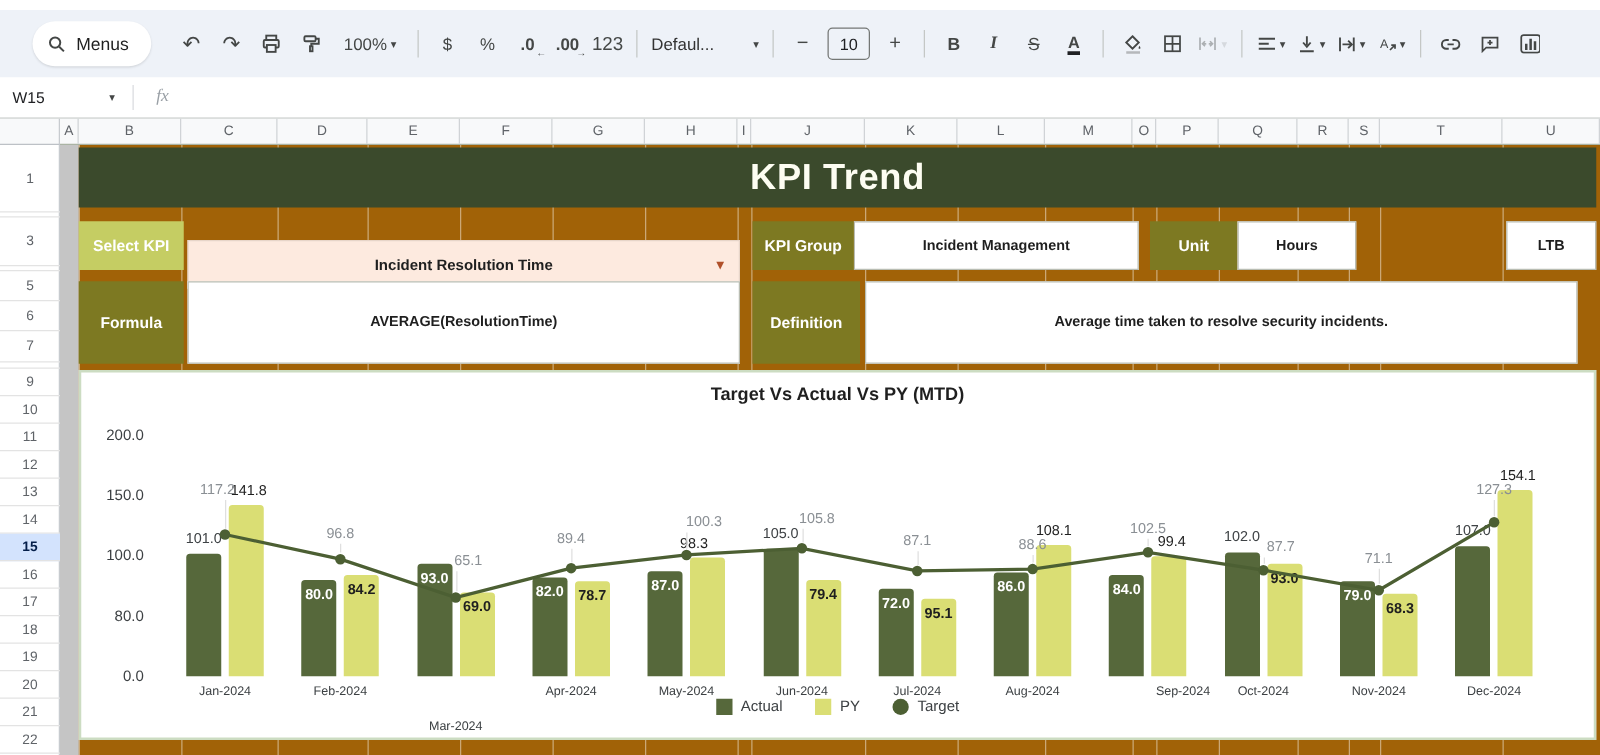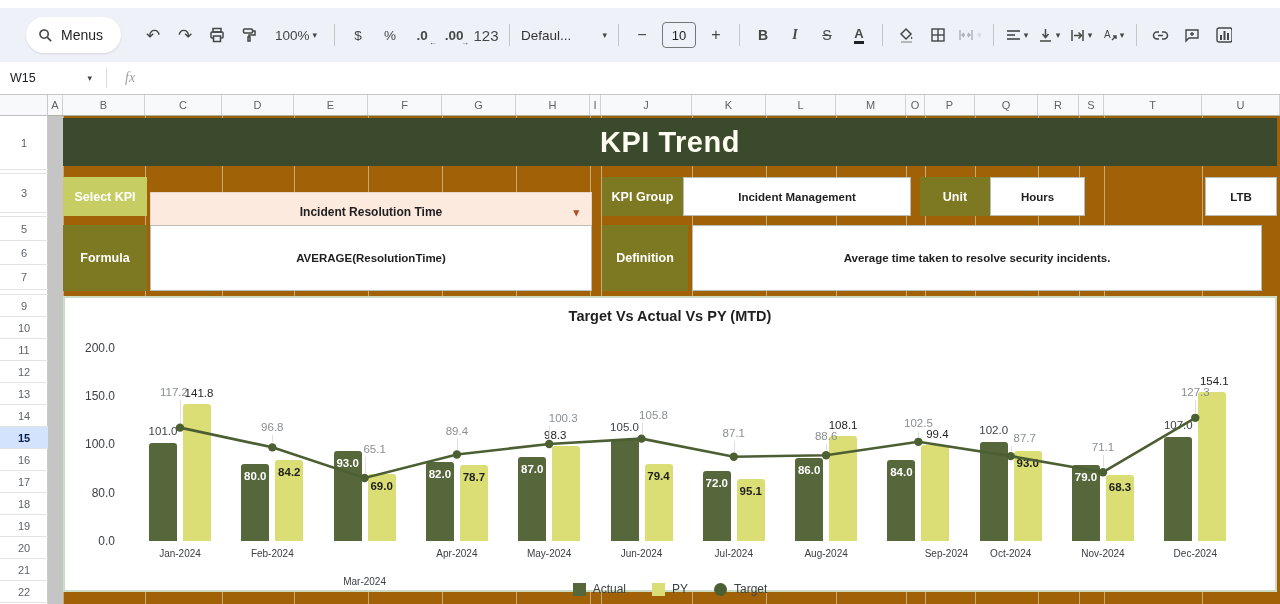--- a/index.html
+++ b/index.html
@@ -449,21 +449,21 @@
             <circle cx="484.2" cy="145.95974999999999" r="4.2" fill="#4c5f33"></circle>
             <circle cx="576.5" cy="140.6385" r="4.2" fill="#4c5f33"></circle>
             <circle cx="668.8" cy="158.73075" r="4.2" fill="#4c5f33"></circle>
             <circle cx="761.1" cy="157.27949999999998" r="4.2" fill="#4c5f33"></circle>
             <circle cx="853.4" cy="143.83125" r="4.2" fill="#4c5f33"></circle>
             <circle cx="945.6999999999999" cy="158.15025" r="4.2" fill="#4c5f33"></circle>
             <circle cx="1038" cy="174.21075000000002" r="4.2" fill="#4c5f33"></circle>
             <circle cx="1130.3" cy="119.83725" r="4.2" fill="#4c5f33"></circle>
           </svg>
         </div>
-      <div id="legend" style="top:284px">
+      <div id="legend" style="top:260px">
           <div class="leg-item">
             <span class="sw" style="background: rgb(86, 104, 59);"></span>
             <span>Actual</span>
           </div>
           <div class="leg-item">
             <span class="sw" style="background: rgb(218, 222, 116);"></span>
             <span>PY</span>
           </div>
           <div class="leg-item">
             <span class="sw round" style="background: rgb(76, 95, 51);"></span>

